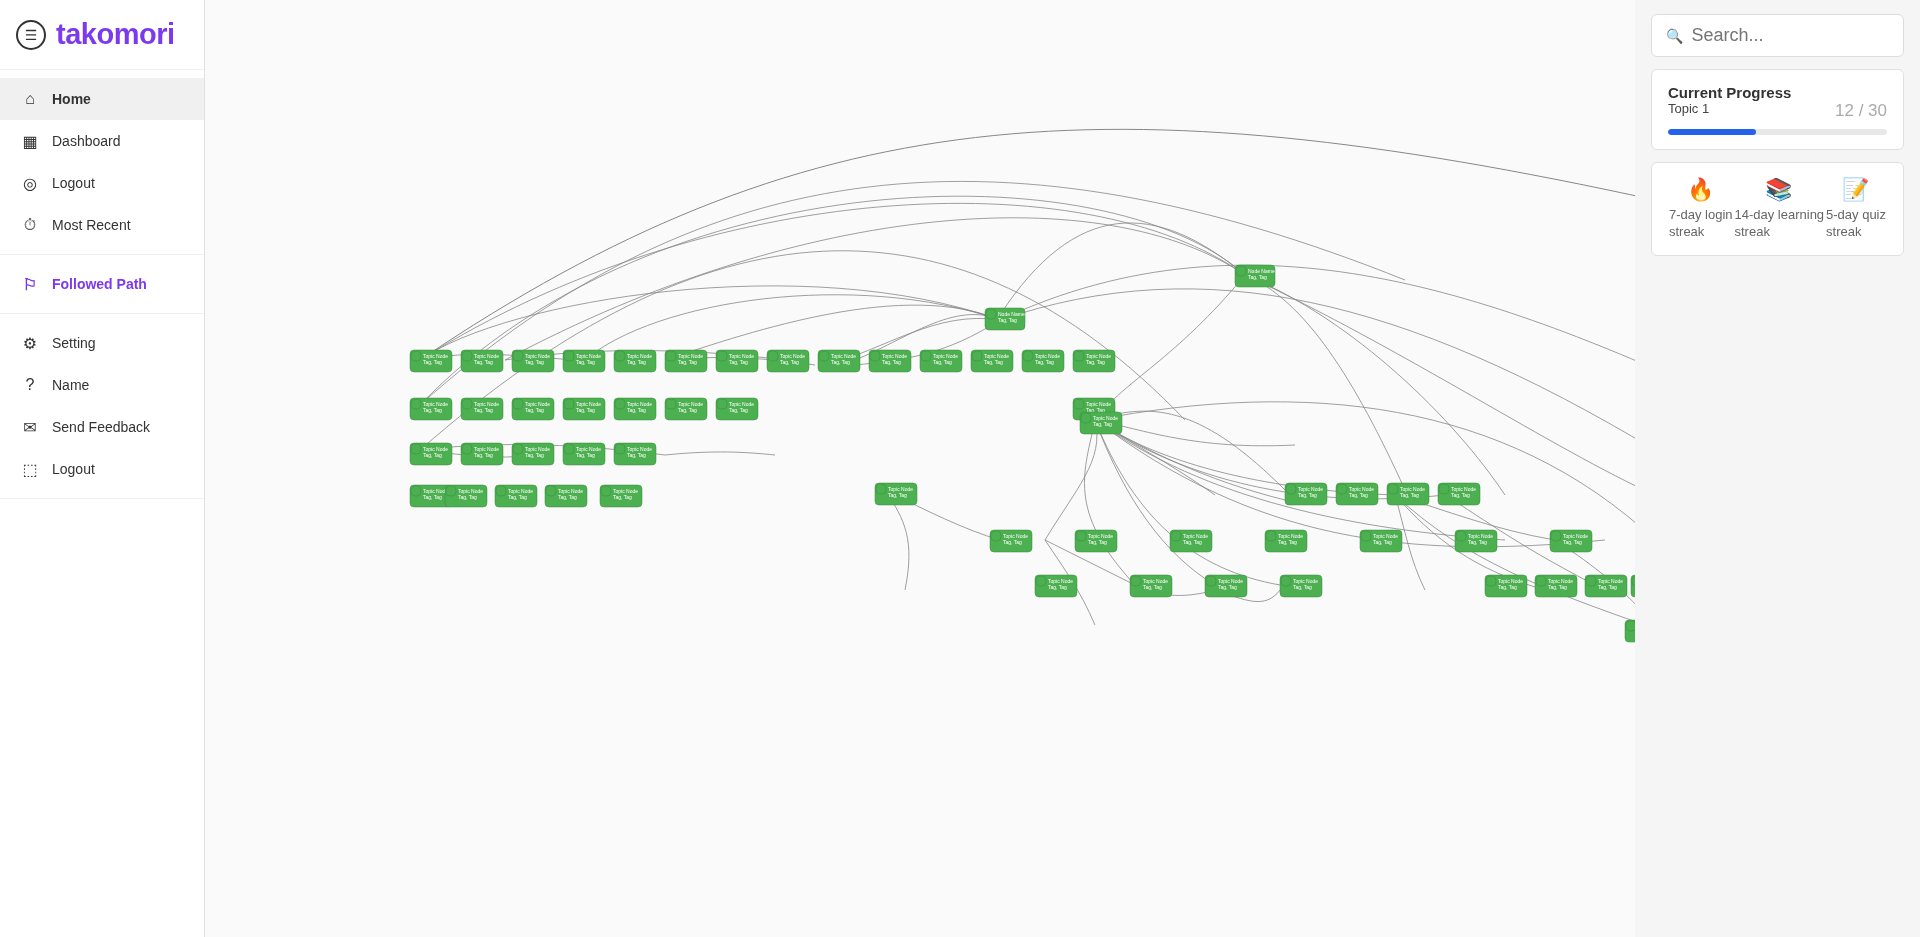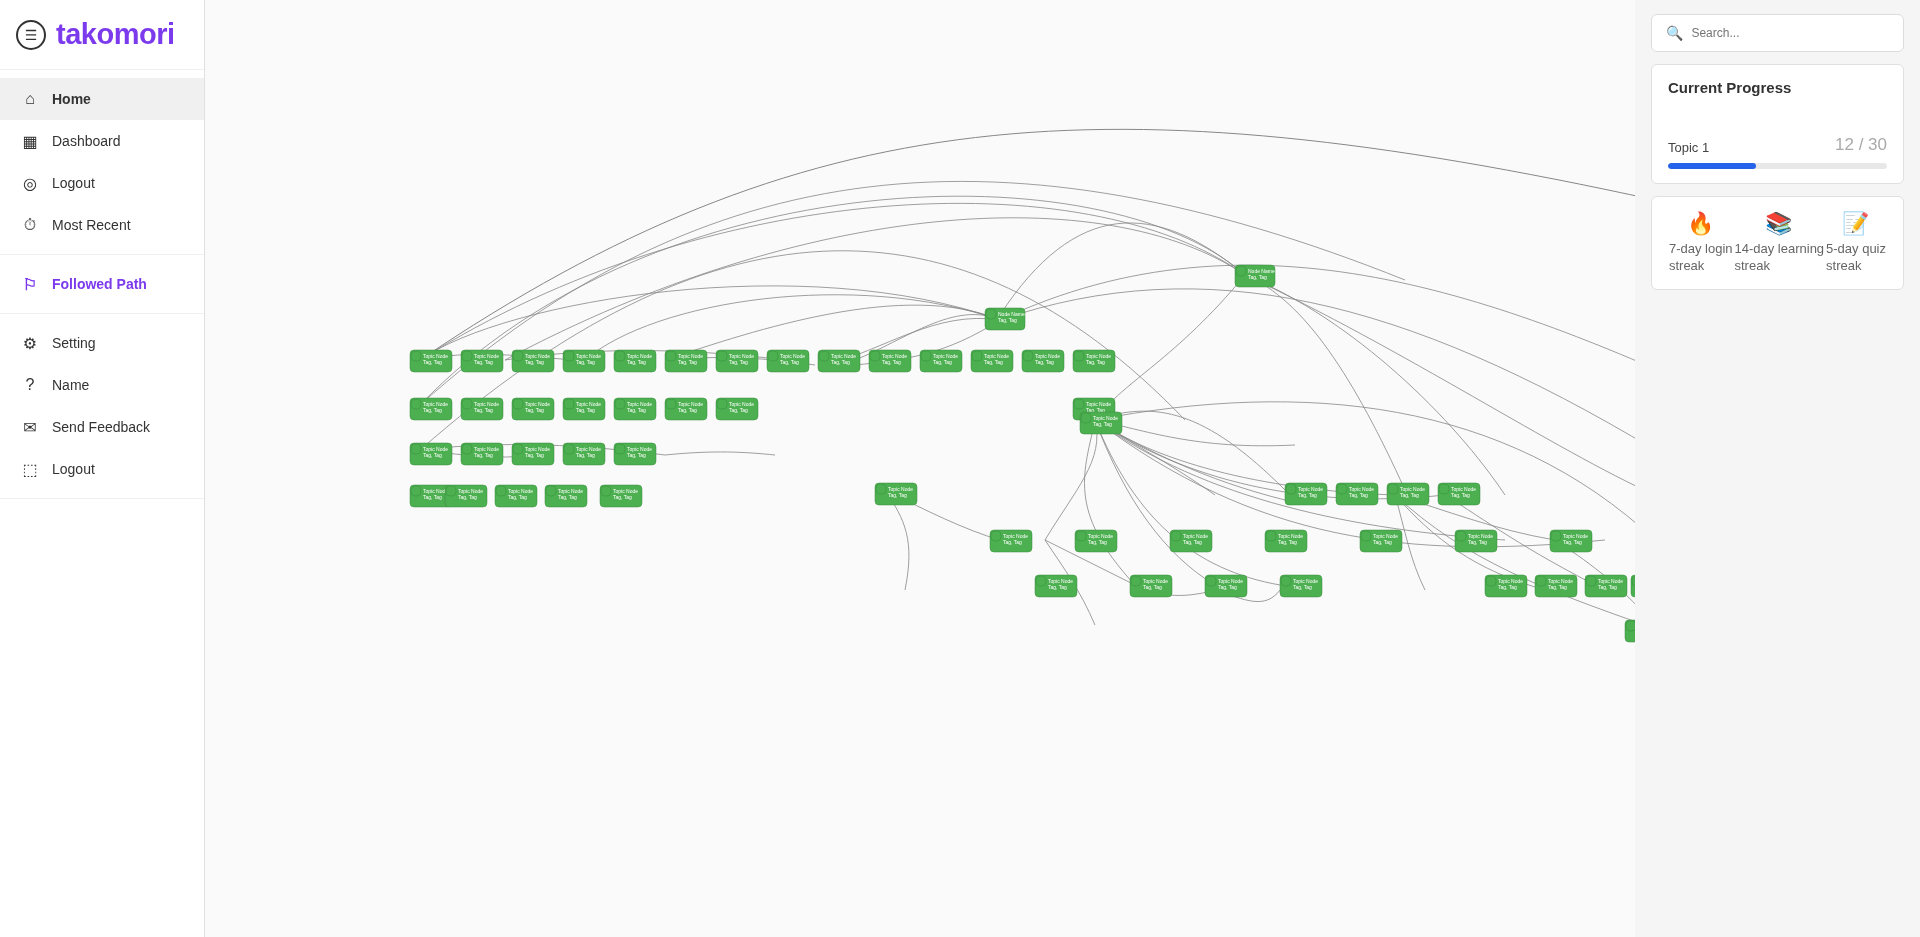--- a/index.html
+++ b/index.html
@@ -88,21 +88,21 @@
       border: 1px solid #ddd;
       border-radius: 6px;
       padding: 10px 14px;
       display: flex;
       align-items: center;
       gap: 8px;
     }
     .search-box input {
       border: none;
       outline: none;
-      font-size: 12px;
+      font-size: 18px;
       color: #701a75;
       width: 100%;
       background: transparent;
     }
     .search-icon { color: #aaa; font-size: 14px; }
 
     
     .progress-card {
       background: #fff;
       border: 1px solid #e0e0e0;
@@ -110,23 +110,22 @@
       padding: 14px 16px;
     }
     .progress-title {
       font-size: 15px;
       font-weight: 600;
       color: #333;
     }
     .progress-topic-row {
       display: flex;
       justify-content: space-between;
-      align-items: flex-end;
+      align-items: flex-start;
       margin-bottom: 8px;
-      margin-top: 39px;
     }
     .progress-topic-name { font-size: 13px; color: #444; }
     .progress-count { font-size: 17px; color: #aaa; }
     .progress-bar-bg {
       width: 100%;
       height: 6px;
       background: #e8e8e8;
       border-radius: 3px;
       overflow: hidden;
     }

